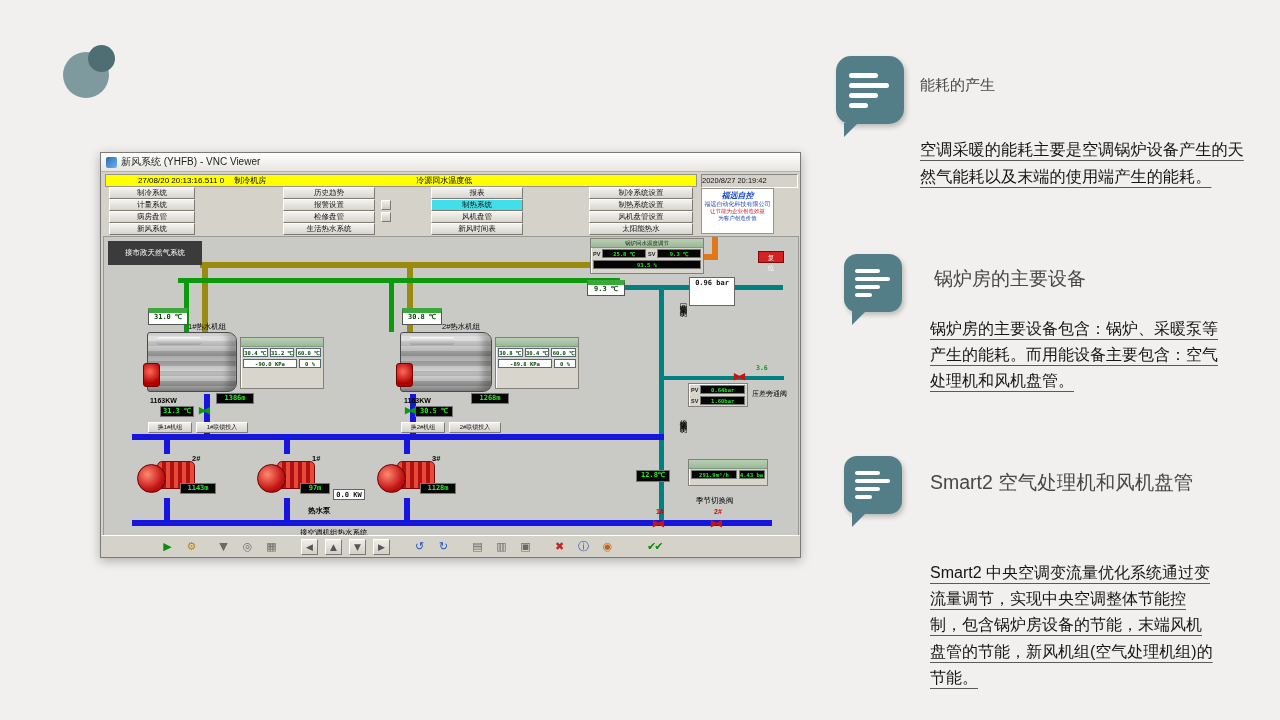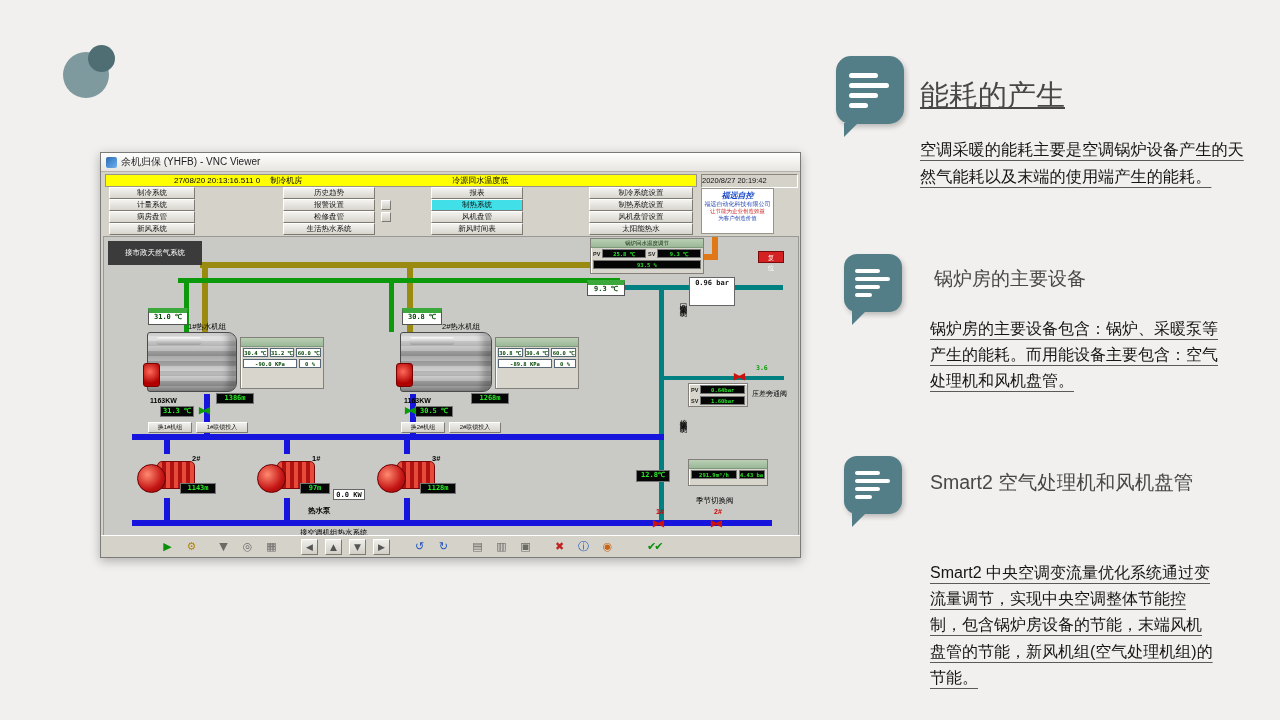--- a/index.html
+++ b/index.html
@@ -6,21 +6,21 @@
   #slide{position:relative;width:1280px;height:720px;background:#f1f0ee;overflow:hidden;
          font-family:"Liberation Sans",sans-serif;}
 
   
   .circle{position:absolute;border-radius:50%;}
   .c-big{left:63px;top:52px;width:46px;height:46px;background:#7e9a9e;z-index:1;}
   .c-small{left:88px;top:45px;width:27px;height:27px;background:#4f6e74;z-index:2;}
 
   
   .sec-title{position:absolute;margin:0;font-weight:400;color:#474747;}
-  .t1{left:920px;top:76px;font-size:29px;text-decoration:underline;}
+  .t1{left:920px;top:76px;font-size:15px;}
   .t2{left:934px;top:266px;font-size:19px;}
   .t3{left:930px;top:468px;font-size:19.5px;width:300px;line-height:1.45;}
   .sec-body{position:absolute;margin:0;color:#151515;font-size:16px;line-height:1.64;
             text-decoration:underline;text-decoration-color:#5a5a5a;text-decoration-thickness:1px;text-underline-offset:5px;}
   .b1{left:920px;top:136px;width:324px;font-size:16.2px;}
   .b2{left:930px;top:316px;width:300px;}
   .b3{left:930px;top:560px;width:286px;}
 
   
   .pin{position:absolute;background:#537e88;border-radius:15px;display:flex;flex-direction:column;
@@ -39,21 +39,21 @@
   #vnc{position:absolute;left:100px;top:152px;width:701px;height:406px;box-sizing:border-box;
        border:1px solid #7a7a78;background:#d5d2ca;box-shadow:0 3px 10px rgba(0,0,0,.28);}
   .titlebar{height:18px;background:linear-gradient(#ffffff,#e7e5e0);border-bottom:1px solid #b5b2ab;
        display:flex;align-items:center;gap:4px;padding:0 5px;font-size:10px;color:#222;}
   .vnc-ico{width:11px;height:11px;border-radius:2px;background:linear-gradient(135deg,#2b6cb0,#6fb1f5);flex:0 0 auto;}
   .scada{position:absolute;left:0;top:19px;right:0;bottom:0;background:#d5d2ca;overflow:hidden;}
 
   .alarm{position:absolute;left:4px;top:2px;width:592px;height:13px;background:#ffff00;
        border:1px solid #98948c;box-sizing:border-box;font-size:8px;line-height:11px;color:#000;
        display:flex;white-space:nowrap;overflow:hidden;}
-  .alarm .al-t{margin-left:68px;} .alarm .al-a{margin-left:10px;} .alarm .al-m{margin-left:150px;}
+  .alarm .al-t{margin-left:32px;} .alarm .al-a{margin-left:10px;} .alarm .al-m{margin-left:150px;}
 
   .dtbox{position:absolute;left:600px;top:2px;width:95px;height:12px;background:#d5d2ca;
        border:1px solid;border-color:#8a877f #fff #fff #8a877f;font-size:7.5px;line-height:11px;text-align:left;color:#111;}
   .logobox{position:absolute;left:600px;top:16px;width:73px;height:46px;background:#fff;border:1px solid #98948c;
        box-sizing:border-box;text-align:center;overflow:hidden;padding-top:2px;}
   .logo-mark{font-size:8px;font-weight:bold;font-style:italic;color:#1544c8;line-height:9px;}
   .logo-company{font-size:6px;color:#1a3fae;line-height:8px;}
   .logo-s1{font-size:5.5px;color:#cc2222;line-height:7px;}
   .logo-s2{font-size:5.5px;color:#1a3fae;line-height:7px;}
 
@@ -130,21 +130,21 @@
 <body>
 
 <div id="slide">
 
   <div class="circle c-big"></div>
   <div class="circle c-small"></div>
 
   <div id="vnc">
     <div class="titlebar">
       <span class="vnc-ico"></span>
-      <span>余机归保 (YHFB) - VNC Viewer</span>
+      <span>新风系统 (YHFB) - VNC Viewer</span>
     </div>
     <div class="scada">
 
       <div class="alarm">
         <span class="al-t">27/08/20 20:13:16.511 0</span>
         <span class="al-a">制冷机房</span>
         <span class="al-m">冷源回水温度低</span>
       </div>
       <div class="dtbox">2020/8/27 20:19:42</div>
       <div class="logobox">

